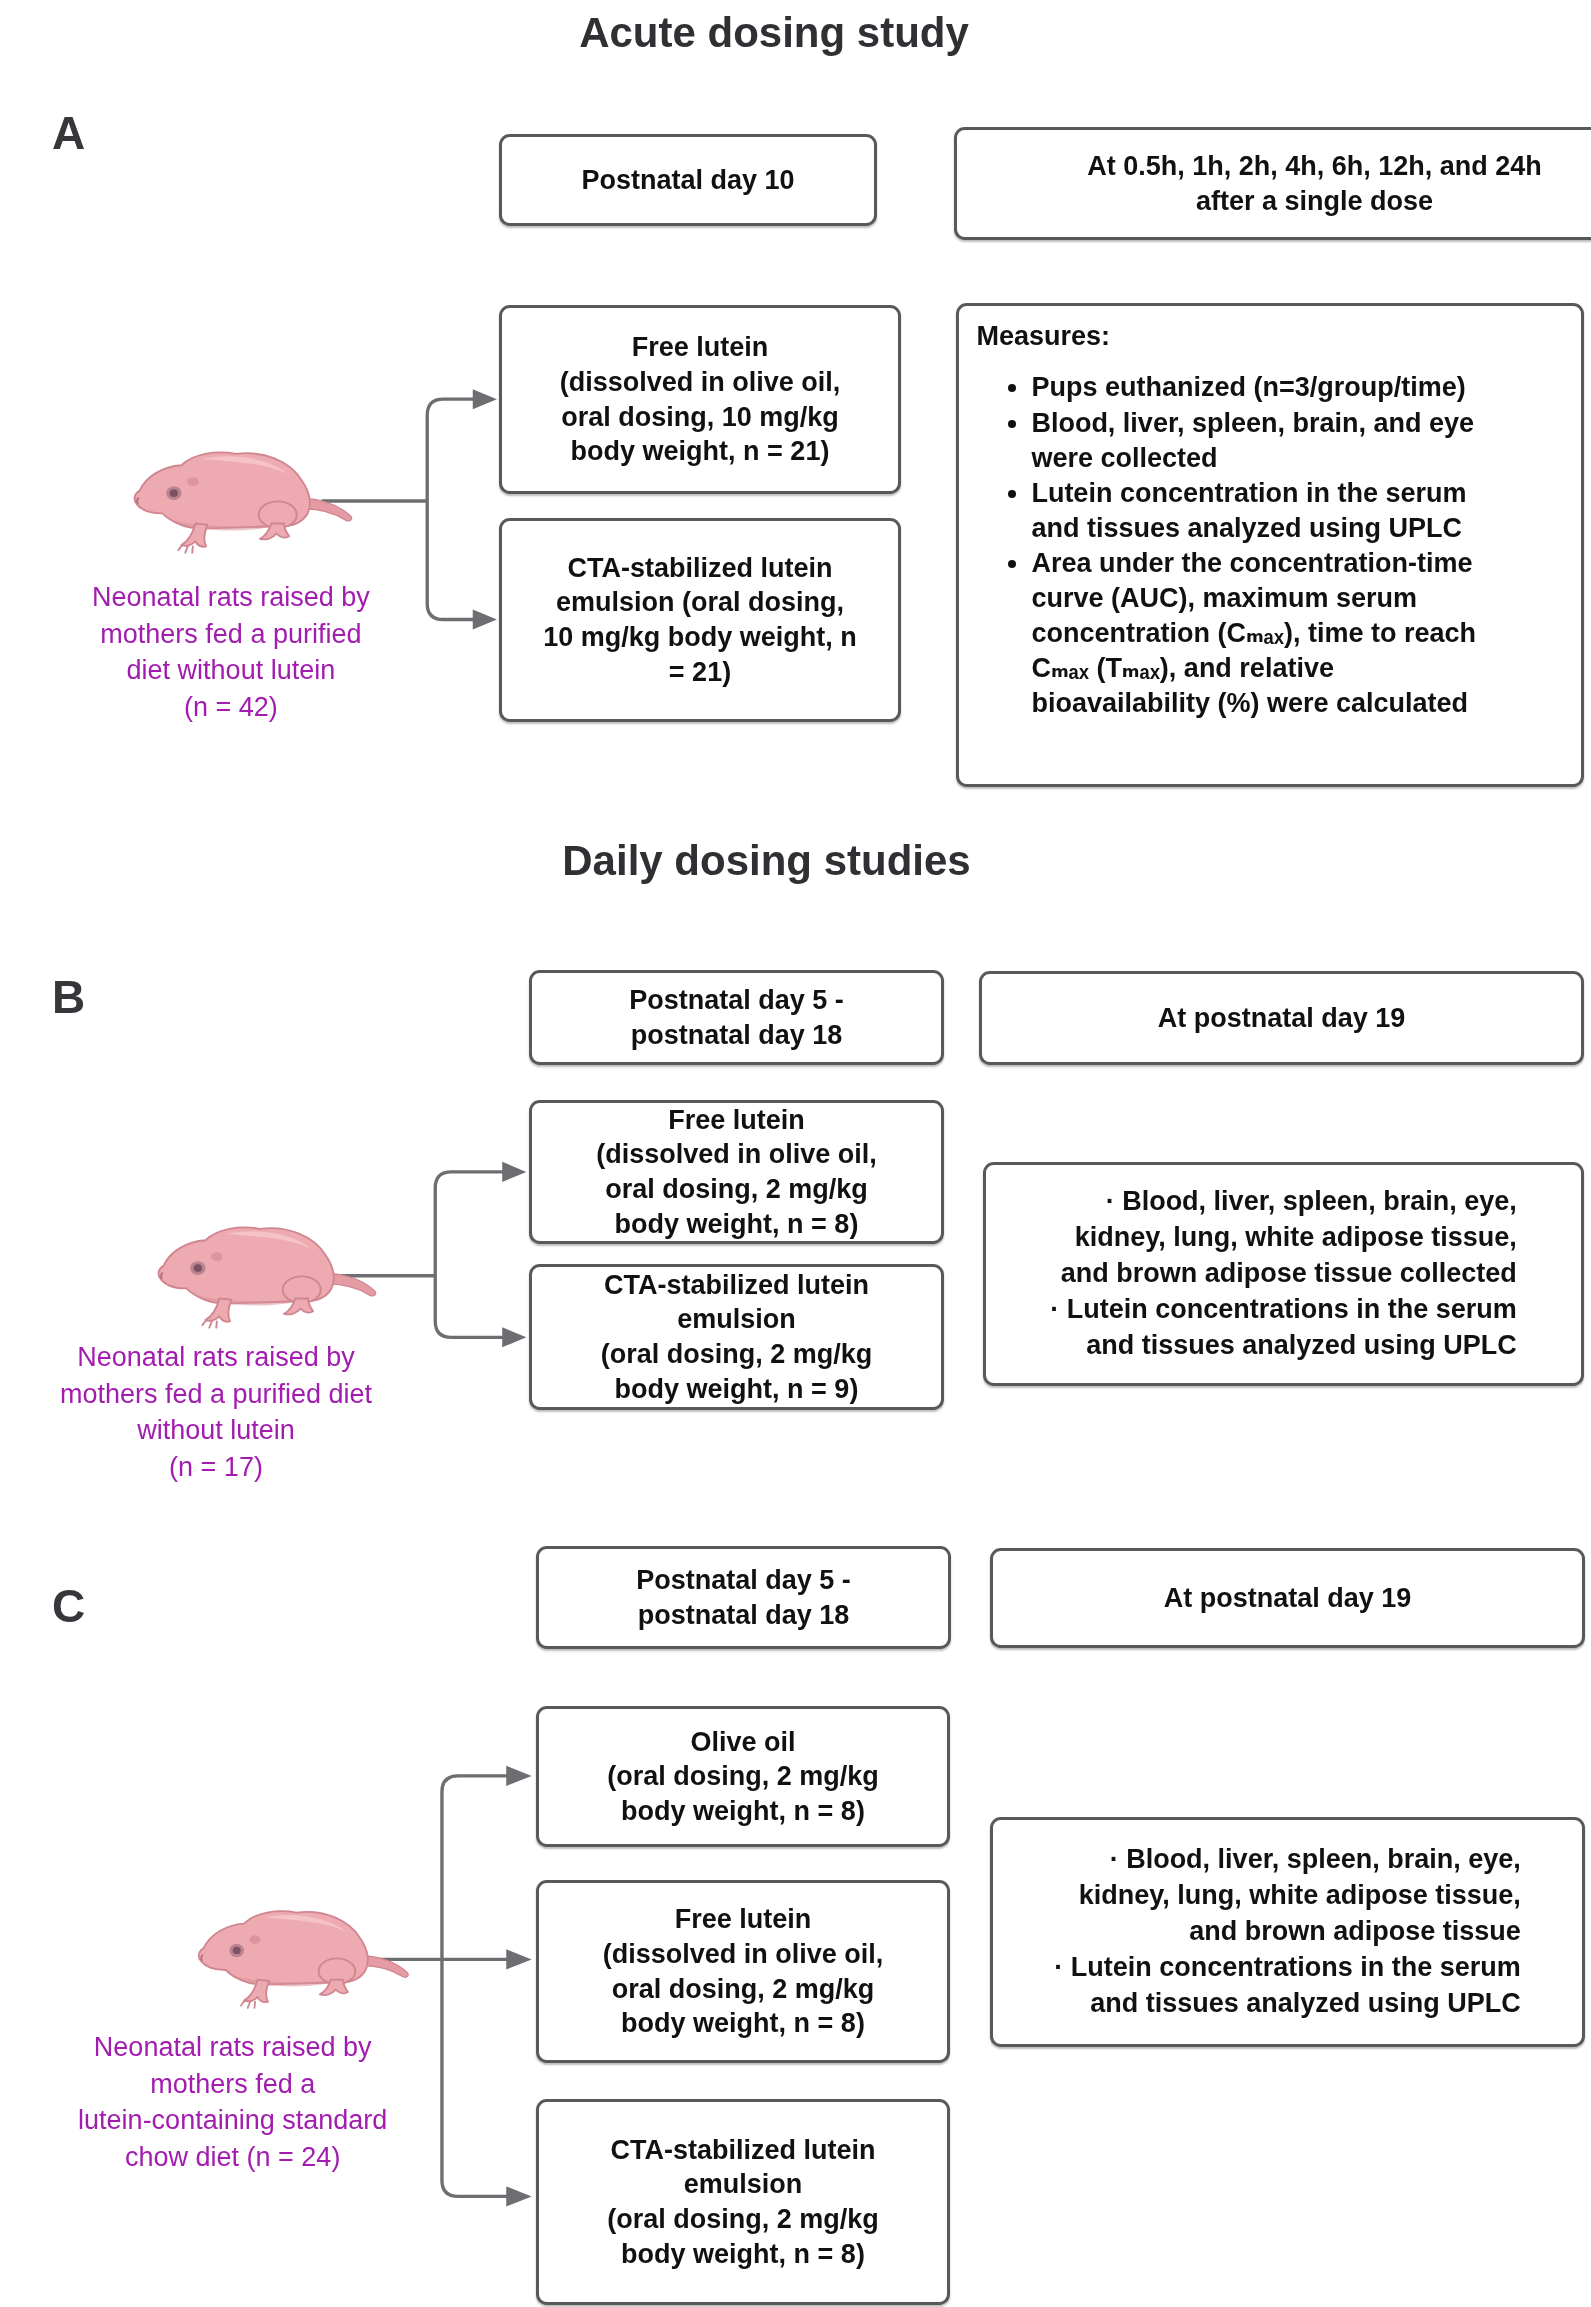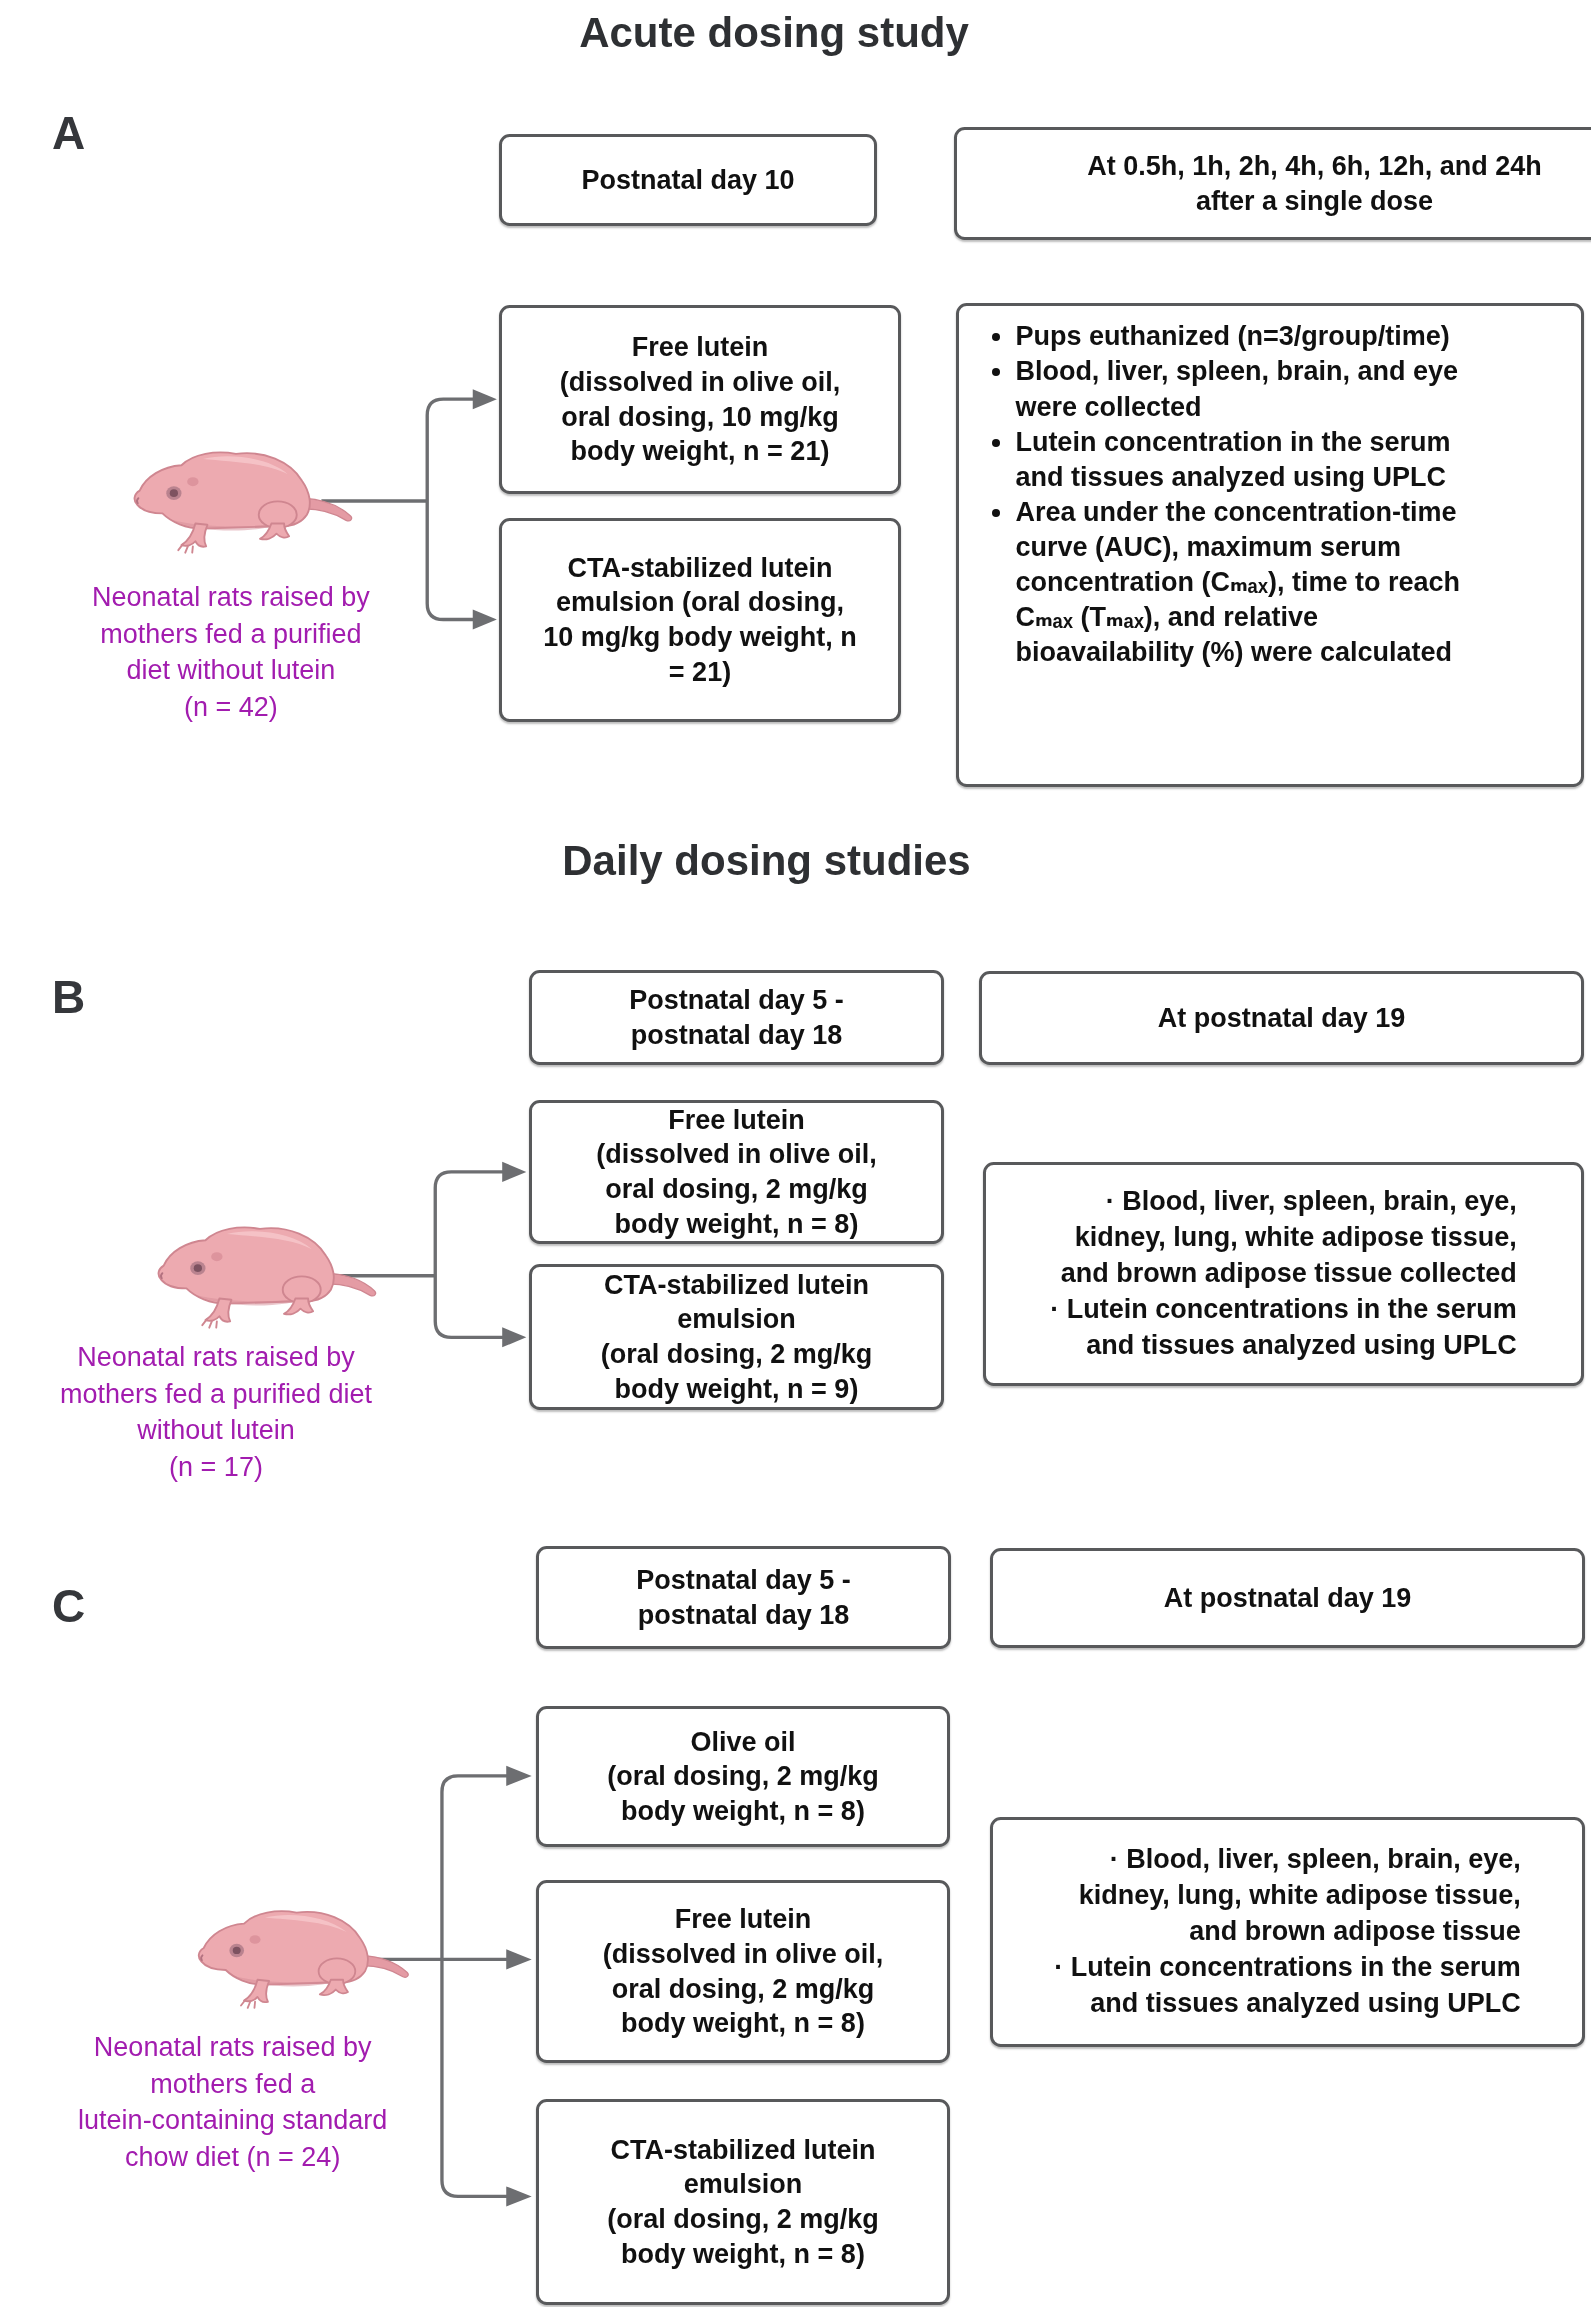--- a/index.html
+++ b/index.html
@@ -27,21 +27,21 @@
     font-size:27px;line-height:1.28;font-weight:bold;color:#111;
     padding:5.4px 9.4px;
   }
   .box .txt-left{
     white-space:pre-line;text-align:right;
     font-size:27px;line-height:1.33;font-weight:bold;color:#111;
     padding:6.7px 17.4px;
   }
   .measures-inner{width:100%;padding:13.4px 17.4px 10.7px 17.4px;box-sizing:border-box;}
   .measures-title{font-size:27px;line-height:1.3;font-weight:bold;color:#111;}
-  .measures-list{margin:0;padding-left:39px;}
+  .measures-list{margin:16px;padding-left:39px;}
   .measures-list li{
     font-size:27px;line-height:1.3;font-weight:bold;color:#111;
     white-space:pre-line;margin:0;
   }
   .cohort{
     position:absolute;white-space:pre-line;text-align:center;
     font-size:27px;line-height:1.36;font-weight:normal;color:#a21caf;
   }
   svg.overlay{position:absolute;left:0;top:0;pointer-events:none;}
   .rat{position:absolute;}
@@ -128,20 +128,21 @@
 
 <div class="box" style="left:499px;top:518px;width:402px;height:204px;">
   <span class="txt">CTA-stabilized lutein
 emulsion (oral dosing,
 10 mg/kg body weight, n
 = 21)</span>
 </div>
 
 <div class="box" style="left:956px;top:303px;width:628px;height:484px;align-items:flex-start;">
   <div class="measures-inner">
+    <div class="measures-title">Measures:</div>
     <ul class="measures-list">
       <li>Pups euthanized (n=3/group/time)</li>
       <li>Blood, liver, spleen, brain, and eye
 were collected</li>
       <li>Lutein concentration in the serum
 and tissues analyzed using UPLC</li>
       <li>Area under the concentration-time
 curve (AUC), maximum serum
 concentration (Cₘₐₓ), time to reach
 Cₘₐₓ (Tₘₐₓ), and relative

